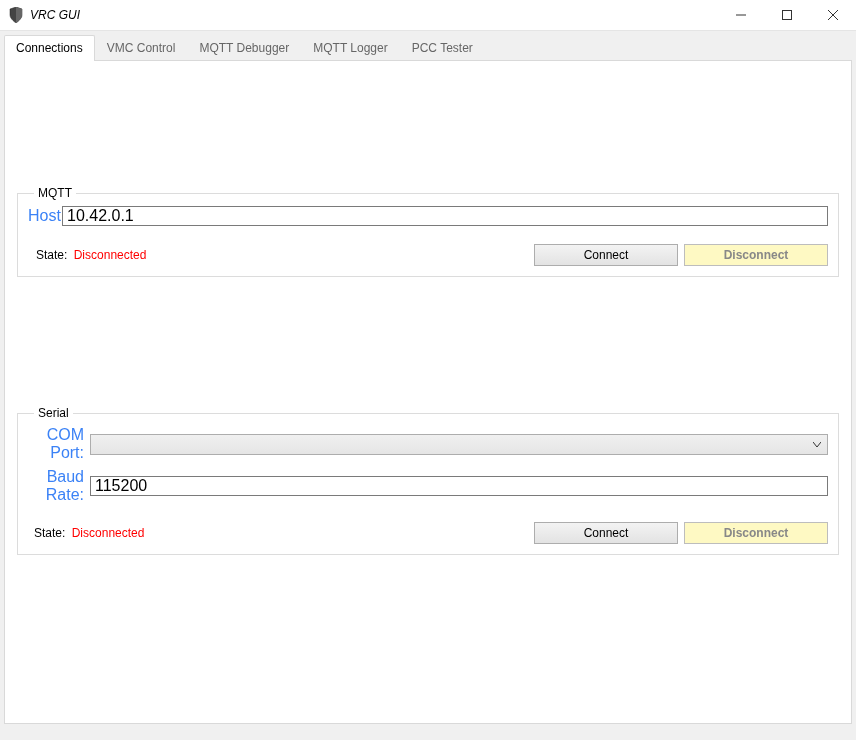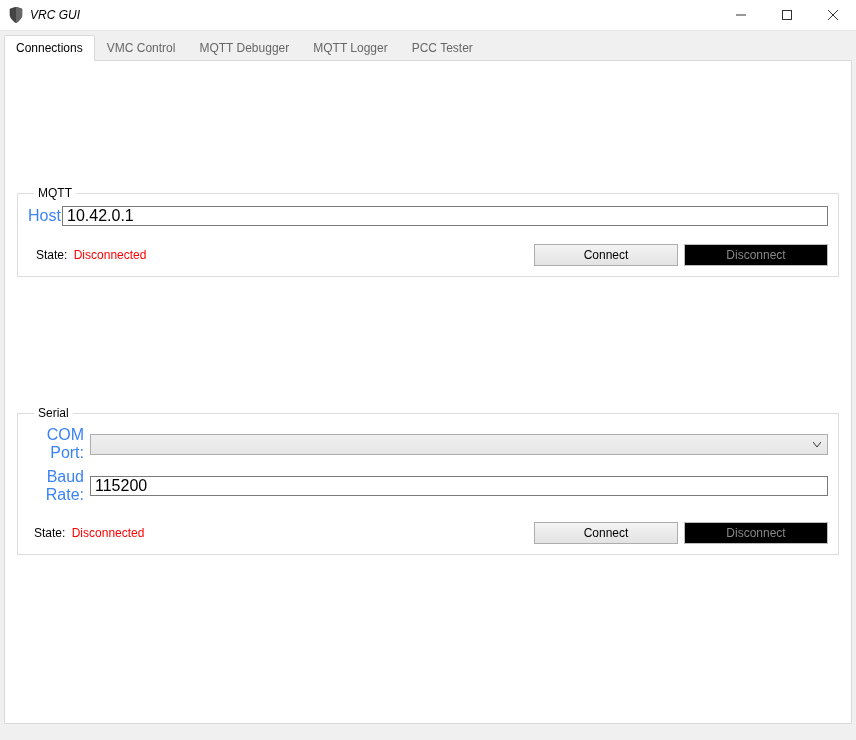--- a/index.html
+++ b/index.html
@@ -158,23 +158,24 @@
       height: 22px;
       margin-left: 6px;
       font-family: inherit;
       font-size: 12px;
       border: 1px solid #adadad;
       background: linear-gradient(#f3f3f3,#e3e3e3);
       color: #000;
       cursor: default;
     }
     .action-btn.disabled {
-      background: #000000;
+      background: #fef9c3;
       color: #888888;
       border-color: #bdbdbd;
+      font-weight: bold;
     }
   </style>
 </head>
 <body>
 
 <div class="titlebar">
   <div class="titlebar-icon">
     <svg width="16" height="16" viewBox="0 0 16 16">
       <path d="M2 2 L8 0 L14 2 L14 8 C14 12 8 16 8 16 C8 16 2 12 2 8 Z" fill="#444" stroke="#222" stroke-width="0.5"></path>
       <path d="M8 0 L14 2 L14 8 C14 12 8 16 8 16 Z" fill="#666"></path>

